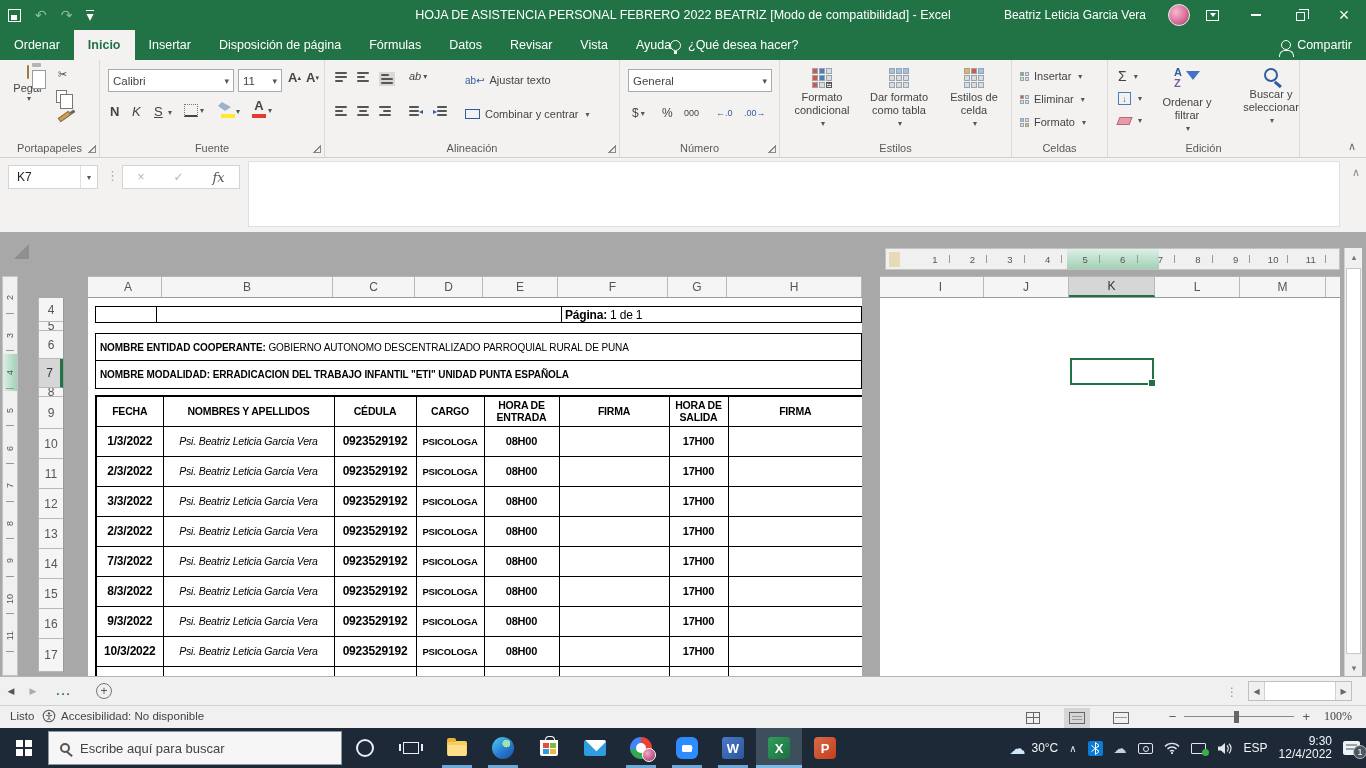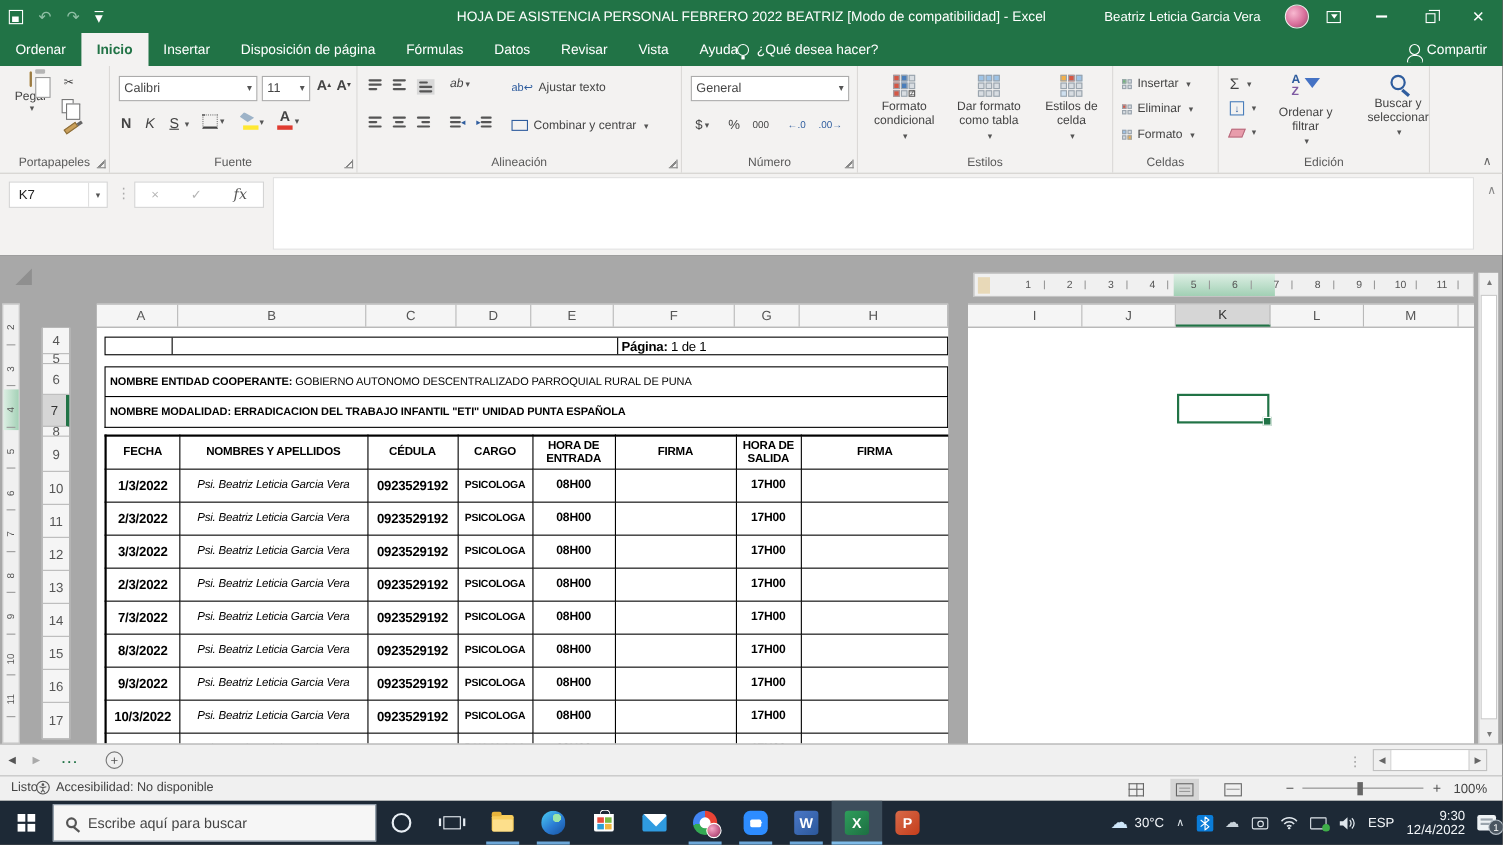--- a/index.html
+++ b/index.html
@@ -149,36 +149,36 @@
   .newsheet i{width:16px;height:16px;border:1px solid #777;border-radius:50%;display:flex;align-items:center;justify-content:center;font-size:12px;font-style:normal;color:#555;}
   .tbdots{position:absolute;right:128px;top:8px;color:#999;font-size:12px;}
   .hscroll{position:absolute;right:14px;top:4px;width:104px;height:20px;background:#f0f0f0;border:1px solid #c0c0c0;display:flex;}
   .hscroll .btn{width:16px;display:flex;align-items:center;justify-content:center;font-size:8px;color:#666;border-right:1px solid #d0d0d0;}
   .hscroll .track{flex:1;background:#fff;}
   .hscroll .btn:last-child{border-right:none;border-left:1px solid #d0d0d0;}
 
   
   .statusbar{position:absolute;top:705px;left:0;width:1366px;height:23px;background:#f0f0f0;border-top:1px solid #d0d0d0;font-size:11.5px;color:#444;}
   .st-mode{position:absolute;left:10px;top:4px;}
-  .st-acc{position:absolute;left:32px;top:3px;display:flex;align-items:center;gap:5px;}
+  .st-acc{position:absolute;left:42px;top:3px;display:flex;align-items:center;gap:5px;}
   .accico{width:14px;height:14px;}
   .viewbtns{position:absolute;right:232px;top:1px;display:flex;gap:18px;align-items:center;height:21px;}
   .vb{width:26px;height:20px;display:flex;align-items:center;justify-content:center;}
   .vb.sel{background:#d6d6d6;}
   .ic-grid{width:14px;height:12px;background:
     linear-gradient(#666,#666) 0 0/14px 1px,linear-gradient(#666,#666) 0 5.5px/14px 1px,linear-gradient(#666,#666) 0 11px/14px 1px,
     linear-gradient(#666,#666) 0 0/1px 12px,linear-gradient(#666,#666) 6.5px 0/1px 12px,linear-gradient(#666,#666) 13px 0/1px 12px;
     background-repeat:no-repeat;}
   .ic-pl{width:16px;height:12px;border:1px solid #666;background:linear-gradient(#999,#999) center 3px/10px 1px no-repeat,linear-gradient(#999,#999) center 6px/10px 1px no-repeat;}
   .ic-pb{width:16px;height:12px;border:1px solid #666;background:linear-gradient(#999,#999) center/12px 1px no-repeat;}
   .zoomer{position:absolute;right:14px;top:3px;display:flex;align-items:center;gap:8px;}
   .ztrack{width:110px;height:1.5px;background:#8a8a8a;position:relative;}
   .zthumb{position:absolute;left:50px;top:-5px;width:5px;height:12px;background:#666;}
   .zsign{font-size:13px;color:#555;}
-  .zpct{font-size:12px;color:#444;min-width:34px;text-align:right;}
+  .zpct{font-size:12px;color:#444;min-width:34px;text-align:right;font-family:Liberation Serif, serif;}
 
   
   .taskbar{position:absolute;top:728px;left:0;width:1366px;height:40px;background:#1d2936;display:flex;align-items:center;color:#fff;}
   .tstart{width:48px;height:40px;display:flex;align-items:center;justify-content:center;}
   .winlogo{display:grid;grid-template-columns:7px 7px;grid-template-rows:7px 7px;gap:1.5px;}
   .winlogo i{background:#fff;}
   .tsearch{width:294px;height:34px;background:#f6f6f6;border:1px solid #8a98a5;display:flex;align-items:center;gap:10px;padding:0 11px;color:#444;font-size:13px;}
   .magd{width:10px;height:10px;border:2px solid #555;border-radius:50%;position:relative;flex:0 0 auto;}
   .magd::after{content:"";position:absolute;right:-5px;bottom:-4px;width:7px;height:2px;background:#555;transform:rotate(40deg);}
   .tbico{width:46px;height:40px;display:flex;align-items:center;justify-content:center;position:relative;flex:0 0 auto;}

